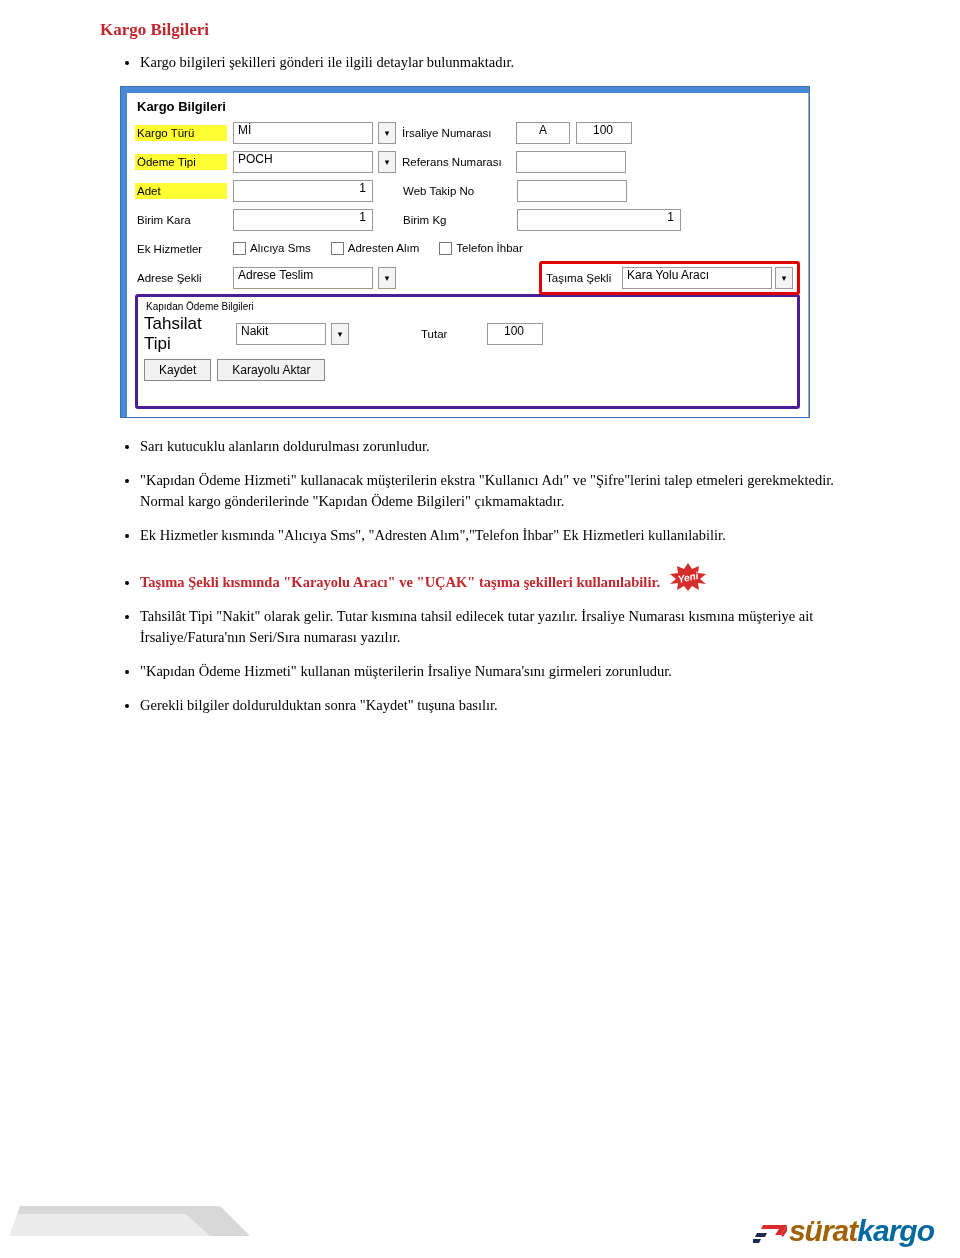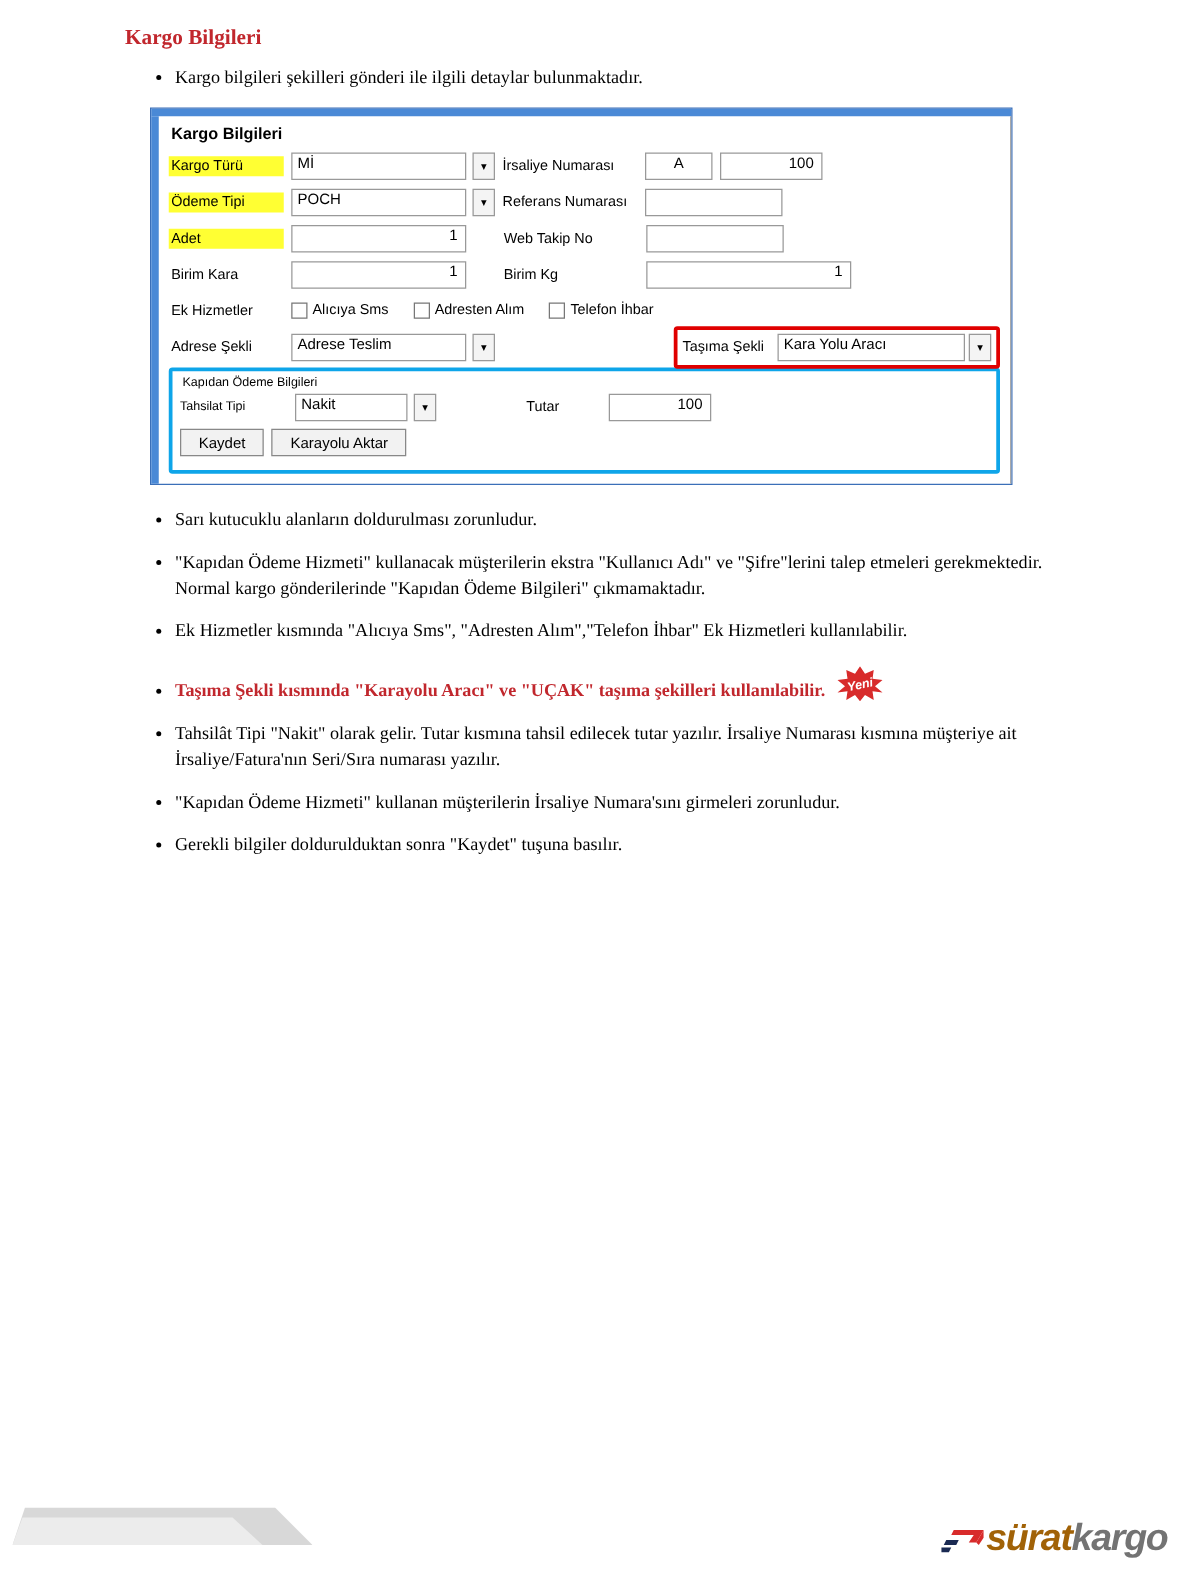--- a/index.html
+++ b/index.html
@@ -74,33 +74,33 @@
     width: 18px;
     display: inline-flex;
     align-items: center;
     justify-content: center;
     font-size: 9px;
     background: #f4f4f4;
     margin-left: -1px;
   }
   .inp.w1 { width: 140px; }
   .inp.w2 { width: 54px; text-align: center;}
-  .inp.w3 { width: 82px; text-align: right; padding-right: 6px;}
+  .inp.w3 { width: 56px; text-align: center; padding-right: 6px;}
   .inp.tall { height: 34px; width: 480px; }
   .chk-wrap { display: inline-flex; align-items: flex-start; gap: 4px; font-size: 11.5px; margin-right: 14px; }
   .chk { width: 13px; height: 13px; border: 1px solid #777; background: #fff; display: inline-block;}
   .spinner {
     display: inline-flex; flex-direction: column; height: 34px; justify-content: space-between;
     margin-left: -1px;
   }
   .spinner span { width: 16px; height: 16px; border: 1px solid #999; font-size: 7px; text-align: center; line-height: 14px; background: #f4f4f4;}
   .redbox {
-    border: 3px solid #0ea5e9;
+    border: 3px solid #4c1d95;
     border-radius: 3px;
-    padding: 4px 6px 6px 6px;
+    padding: 4px 6px 20px 6px;
     margin-top: 2px;
     position: relative;
   }
   .redbox-inner-row { display: flex; align-items: center; gap: 6px; margin-bottom: 4px; min-height: 24px;}
   .fieldset-label {
     position: relative;
     font-size: 10px;
     padding: 0 2px;
     margin-bottom: 2px;
   }
@@ -152,21 +152,21 @@
     font-family: Arial, sans-serif;
     font-size: 30px;
     font-style: italic;
     font-weight: bold;
     letter-spacing: -1px;
   }
   .logo-arrow {
     display:inline-block; position: relative; top: 2px; margin-right: 2px;
   }
   .logo .red { color: #a16207; }
-  .logo .navy { color: #737373; }
+  .logo .navy { color: #0369a1; }
 </style>
 </head>
 <body>
 
 <div class="section-title">Kargo Bilgileri</div>
 
 <ul class="main-list">
   <li>Kargo bilgileri şekilleri gönderi ile ilgili detaylar bulunmaktadır.</li>
 </ul>
 
@@ -232,21 +232,21 @@
     </div>
 
     <div class="redbox">
       <div class="tasima-cell">
         <div style="font-size:11.5px;width:72px">Taşıma Şekli</div>
         <div class="inp" style="width:150px">Kara Yolu Aracı</div>
         <div class="sel">▾</div>
       </div>
       <div class="fieldset-label">Kapıdan Ödeme Bilgileri</div>
       <div class="redbox-inner-row">
-        <div style="width:86px;font-size:10px">Tahsilat Tipi</div>
+        <div style="width:86px;font-size:17px">Tahsilat Tipi</div>
         <div class="inp" style="width:90px">Nakit</div>
         <div class="sel">▾</div>
         <div style="width:60px"></div>
         <div style="width:60px;font-size:11.5px">Tutar</div>
         <div class="inp w3">100</div>
       </div>
       <div class="redbox-inner-row">
         <div class="btn">Kaydet</div>
         <div class="btn">Karayolu Aktar</div>
       </div>

